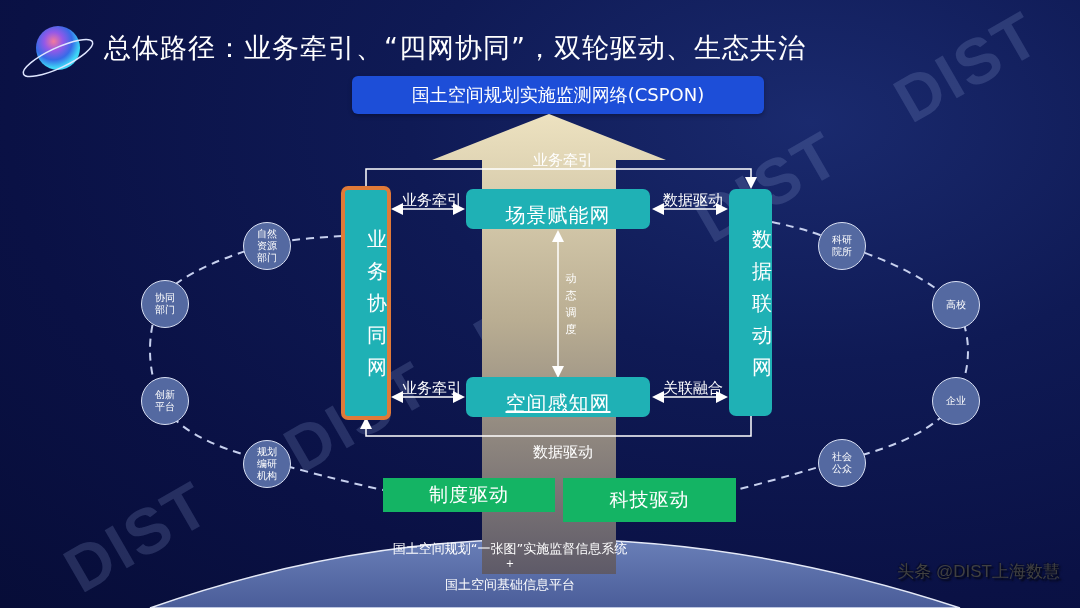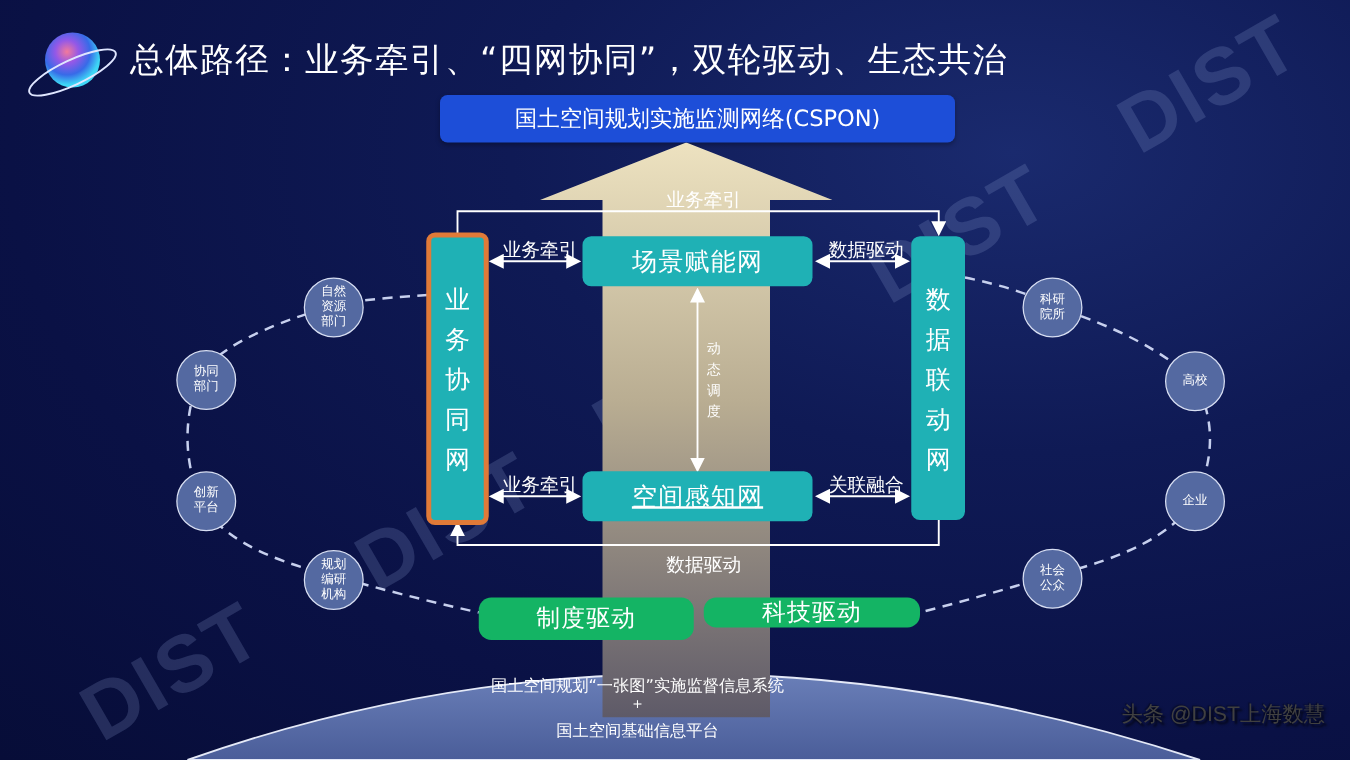--- a/index.html
+++ b/index.html
@@ -20,29 +20,29 @@
     letter-spacing:1px; white-space:nowrap;
   }
   .logo { position:absolute; left:18px; top:14px; width:80px; height:70px; }
   .cspon {
     position:absolute; left:352px; top:76px; width:412px; height:38px;
     background:#1d4ed8; border-radius:6px; display:flex; align-items:center; justify-content:center;
     font-size:18px; color:#fff; box-shadow:0 2px 4px rgba(0,0,0,.3);
   }
   .arrow-up { position:absolute; left:432px; top:114px; width:234px; height:460px; }
   .teal {
-    background:#1fb1b5; border-radius:7px; display:flex; align-items:center; justify-content:center;
+    background:#1fb1b5; border-radius:7px; display:flex; align-items:flex-end; justify-content:center;
     color:#fff; position:absolute;
   }
   .hbox { font-size:20px; letter-spacing:1px; }
   .vbox { flex-direction:column; font-size:20px; line-height:32px; }
   .vbox span { display:block; }
   .left-vbox { border:4px solid #e07a38; }
   .green {
-    position:absolute; background:#14b464; border-radius:10px; display:flex; align-items:center; justify-content:center;
+    position:absolute; background:#14b464; border-radius:0; display:flex; align-items:center; justify-content:center;
     font-size:19px; color:#fff; letter-spacing:1px;
   }
   .small-label { position:absolute; font-size:15px; color:#fff; white-space:nowrap; }
   .node {
     position:absolute; width:46px; height:46px; border-radius:50%;
     background:#5469a1; border:1.5px solid #d7def2; display:flex; flex-direction:column;
     align-items:center; justify-content:center; font-size:10px; line-height:12px; color:#fff; text-align:center;
   }
   .dome-text { position:absolute; left:0; width:1080px; text-align:center; color:#fff; font-size:13px; }
   .footer-mark {
@@ -162,21 +162,21 @@
   <span>数</span>
   <span>据</span>
   <span>联</span>
   <span>动</span>
   <span>网</span>
 </div>
 
 <div class="green" style="left:383px; top:478px; width:172px; height:34px;">
   <span>制度驱动</span>
 </div>
-<div class="green" style="left:563px; top:478px; width:173px; height:24px;">
+<div class="green" style="left:563px; top:478px; width:173px; height:44px;">
   <span>科技驱动</span>
 </div>
 
 <div class="node" style="left:243px; top:222px;">
   <span>自然</span>
     <span>资源</span>
     <span>部门</span>
 </div>
 <div class="node" style="left:141px; top:280px;">
   <span>协同</span>

